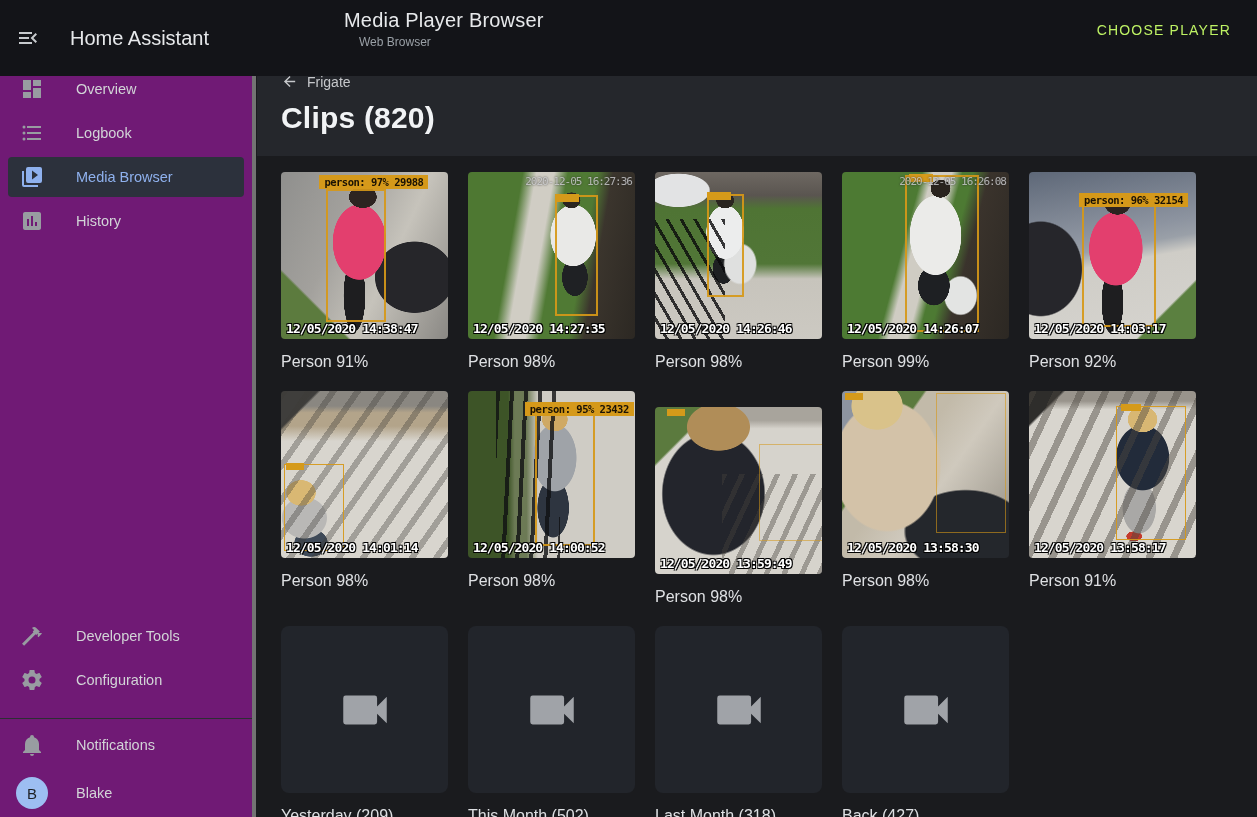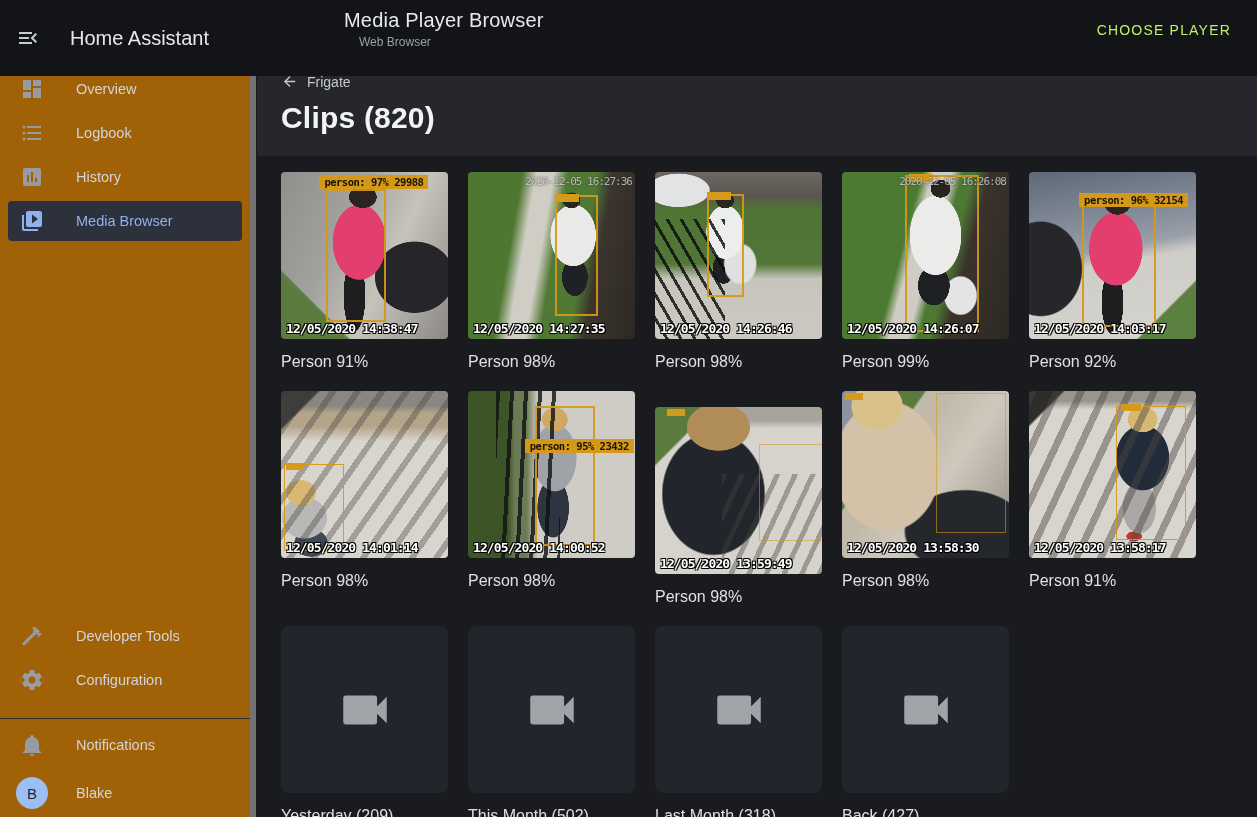--- a/index.html
+++ b/index.html
@@ -15,22 +15,22 @@
   .menu-btn svg{width:24px;height:24px;fill:#c7cacd;}
   .ha-title{color:#e6e8ea;font-size:20px;margin-left:14px;}
   .tb-center{position:absolute;left:344px;top:9px;}
   .tb-title{color:#e7e9eb;font-size:20px;font-weight:500;letter-spacing:.2px;}
   .tb-sub{color:#9aa0a6;font-size:12px;margin-top:3px;padding-left:15px;}
   .choose-btn{position:absolute;right:20px;top:0;height:60px;background:none;border:none;
               color:#bef264;font-size:14px;font-weight:500;letter-spacing:1.2px;
               cursor:pointer;font-family:"Liberation Sans",sans-serif;}
 
   
-  .sidebar{position:absolute;left:0;top:60px;bottom:0;width:256px;background:#a16207;
-           border-right:6px solid #737373;display:flex;flex-direction:column;
+  .sidebar{position:absolute;left:0;top:60px;bottom:0;width:256px;background:#701a75;
+           border-right:4px solid #737373;display:flex;flex-direction:column;
            box-sizing:border-box;padding-top:5px;z-index:10;}
   .sb-item{height:40px;margin:4px 8px;border-radius:4px;display:flex;align-items:center;
            padding-left:12px;cursor:pointer;flex:none;}
   .sb-item .icn{width:24px;height:24px;flex:none;}
   .sb-item .icn svg{width:24px;height:24px;fill:#989ca1;}
   .sb-item .lbl{margin-left:32px;font-size:14.5px;font-weight:500;color:#d2d4d7;}
   .sb-item.selected{background:#2c313c;}
   .sb-item.selected .lbl{color:#8fb1ee;}
   .sb-item.selected .icn svg{fill:#8fb1ee;}
   .sb-spacer{flex:1;}
@@ -138,21 +138,21 @@
   .scene-6 .chip{left:3%;top:43%;width:18px;height:7px;}
 
   .scene-7{background:
     radial-gradient(ellipse 13px 12px at 52% 17%, #cfa964 97%, transparent),
     radial-gradient(ellipse 22px 34px at 52% 40%, #9fa3a8 97%, transparent),
     radial-gradient(ellipse 16px 30px at 51% 70%, #2e3540 97%, transparent),
     linear-gradient(90deg, #3d5427 0 24%, #6c7a55 28% 35%, #cfccc5 42% 100%);}
   .scene-7 .fx{left:17%;top:0;width:38%;height:100%;
     background:repeating-linear-gradient(93deg, rgba(15,16,18,.8) 0 4px, transparent 4px 14px);}
   .scene-7 .bbox{left:40%;top:9%;width:36%;height:84%;}
-  .scene-7 .det{left:34%;top:6.5%;margin-top:37px;}
+  .scene-7 .det{left:34%;top:6.5%;}
 
   .scene-8{background:
     radial-gradient(ellipse 32px 24px at 38% 12%, #b08d58 97%, transparent),
     radial-gradient(ellipse 52px 62px at 35% 52%, #23252c 97%, transparent),
     linear-gradient(-45deg, transparent 0 82%, #5b7a3e 83%),
     linear-gradient(180deg, #a8a49c 0 8%, #d6d3cc 13% 100%); margin-top: 16px;}
   .scene-8 .fx{left:40%;top:40%;right:0;bottom:0;
     background:repeating-linear-gradient(115deg, rgba(70,66,60,.4) 0 5px, transparent 5px 16px);}
   .scene-8 .bbox{left:62%;top:22%;width:44%;height:58%;border-color:rgba(214,152,24,.55);
     border-width:1px;}
@@ -211,35 +211,35 @@
     <span class="lbl">Overview</span>
   </div>
       <div class="sb-item">
     <span class="icn">
           <svg viewBox="0 0 24 24" fill-rule="evenodd">
             <path d="M7,5H21V7H7V5M7,13V11H21V13H7M4,4.5A1.5,1.5 0 0,1 5.5,6A1.5,1.5 0 0,1 4,7.5A1.5,1.5 0 0,1 2.5,6A1.5,1.5 0 0,1 4,4.5M4,10.5A1.5,1.5 0 0,1 5.5,12A1.5,1.5 0 0,1 4,13.5A1.5,1.5 0 0,1 2.5,12A1.5,1.5 0 0,1 4,10.5M7,19V17H21V19H7M4,16.5A1.5,1.5 0 0,1 5.5,18A1.5,1.5 0 0,1 4,19.5A1.5,1.5 0 0,1 2.5,18A1.5,1.5 0 0,1 4,16.5Z"></path>
           </svg>
         </span>
     <span class="lbl">Logbook</span>
   </div>
+      <div class="sb-item selected">
+    <span class="icn">
+          <svg viewBox="0 0 24 24" fill-rule="evenodd">
+            <path d="M4,6H2V20A2,2 0 0,0 4,22H18V20H4V6M20,2H8A2,2 0 0,0 6,4V16A2,2 0 0,0 8,18H20A2,2 0 0,0 22,16V4A2,2 0 0,0 20,2M12,14.5V5.5L18,10L12,14.5Z"></path>
+          </svg>
+        </span>
+    <span class="lbl">Media Browser</span>
+  </div>
       <div class="sb-item">
     <span class="icn">
           <svg viewBox="0 0 24 24" fill-rule="evenodd">
             <path d="M19,3H5C3.9,3 3,3.9 3,5V19C3,20.1 3.9,21 5,21H19C20.1,21 21,20.1 21,19V5C21,3.9 20.1,3 19,3M9,17H7V10H9V17M13,17H11V7H13V17M17,17H15V13H17V17Z"></path>
           </svg>
         </span>
     <span class="lbl">History</span>
-  </div>
-      <div class="sb-item selected">
-    <span class="icn">
-          <svg viewBox="0 0 24 24" fill-rule="evenodd">
-            <path d="M4,6H2V20A2,2 0 0,0 4,22H18V20H4V6M20,2H8A2,2 0 0,0 6,4V16A2,2 0 0,0 8,18H20A2,2 0 0,0 22,16V4A2,2 0 0,0 20,2M12,14.5V5.5L18,10L12,14.5Z"></path>
-          </svg>
-        </span>
-    <span class="lbl">Media Browser</span>
   </div>
     </div>
   <div class="sb-spacer"></div>
   <div id="sb-bottom">
       <div class="sb-item">
     <span class="icn">
           <svg viewBox="0 0 24 24" fill-rule="evenodd">
             <path d="M2,19.63L13.43,8.2L12.72,7.5L14.14,6.07L12,3.89C13.2,2.7 15.09,2.7 16.27,3.89L19.87,7.5L18.45,8.91H21.29L22,9.62L18.45,13.21L17.74,12.5V9.62L16.27,11.04L15.56,10.33L4.13,21.76L2,19.63Z"></path>
           </svg>
         </span>

